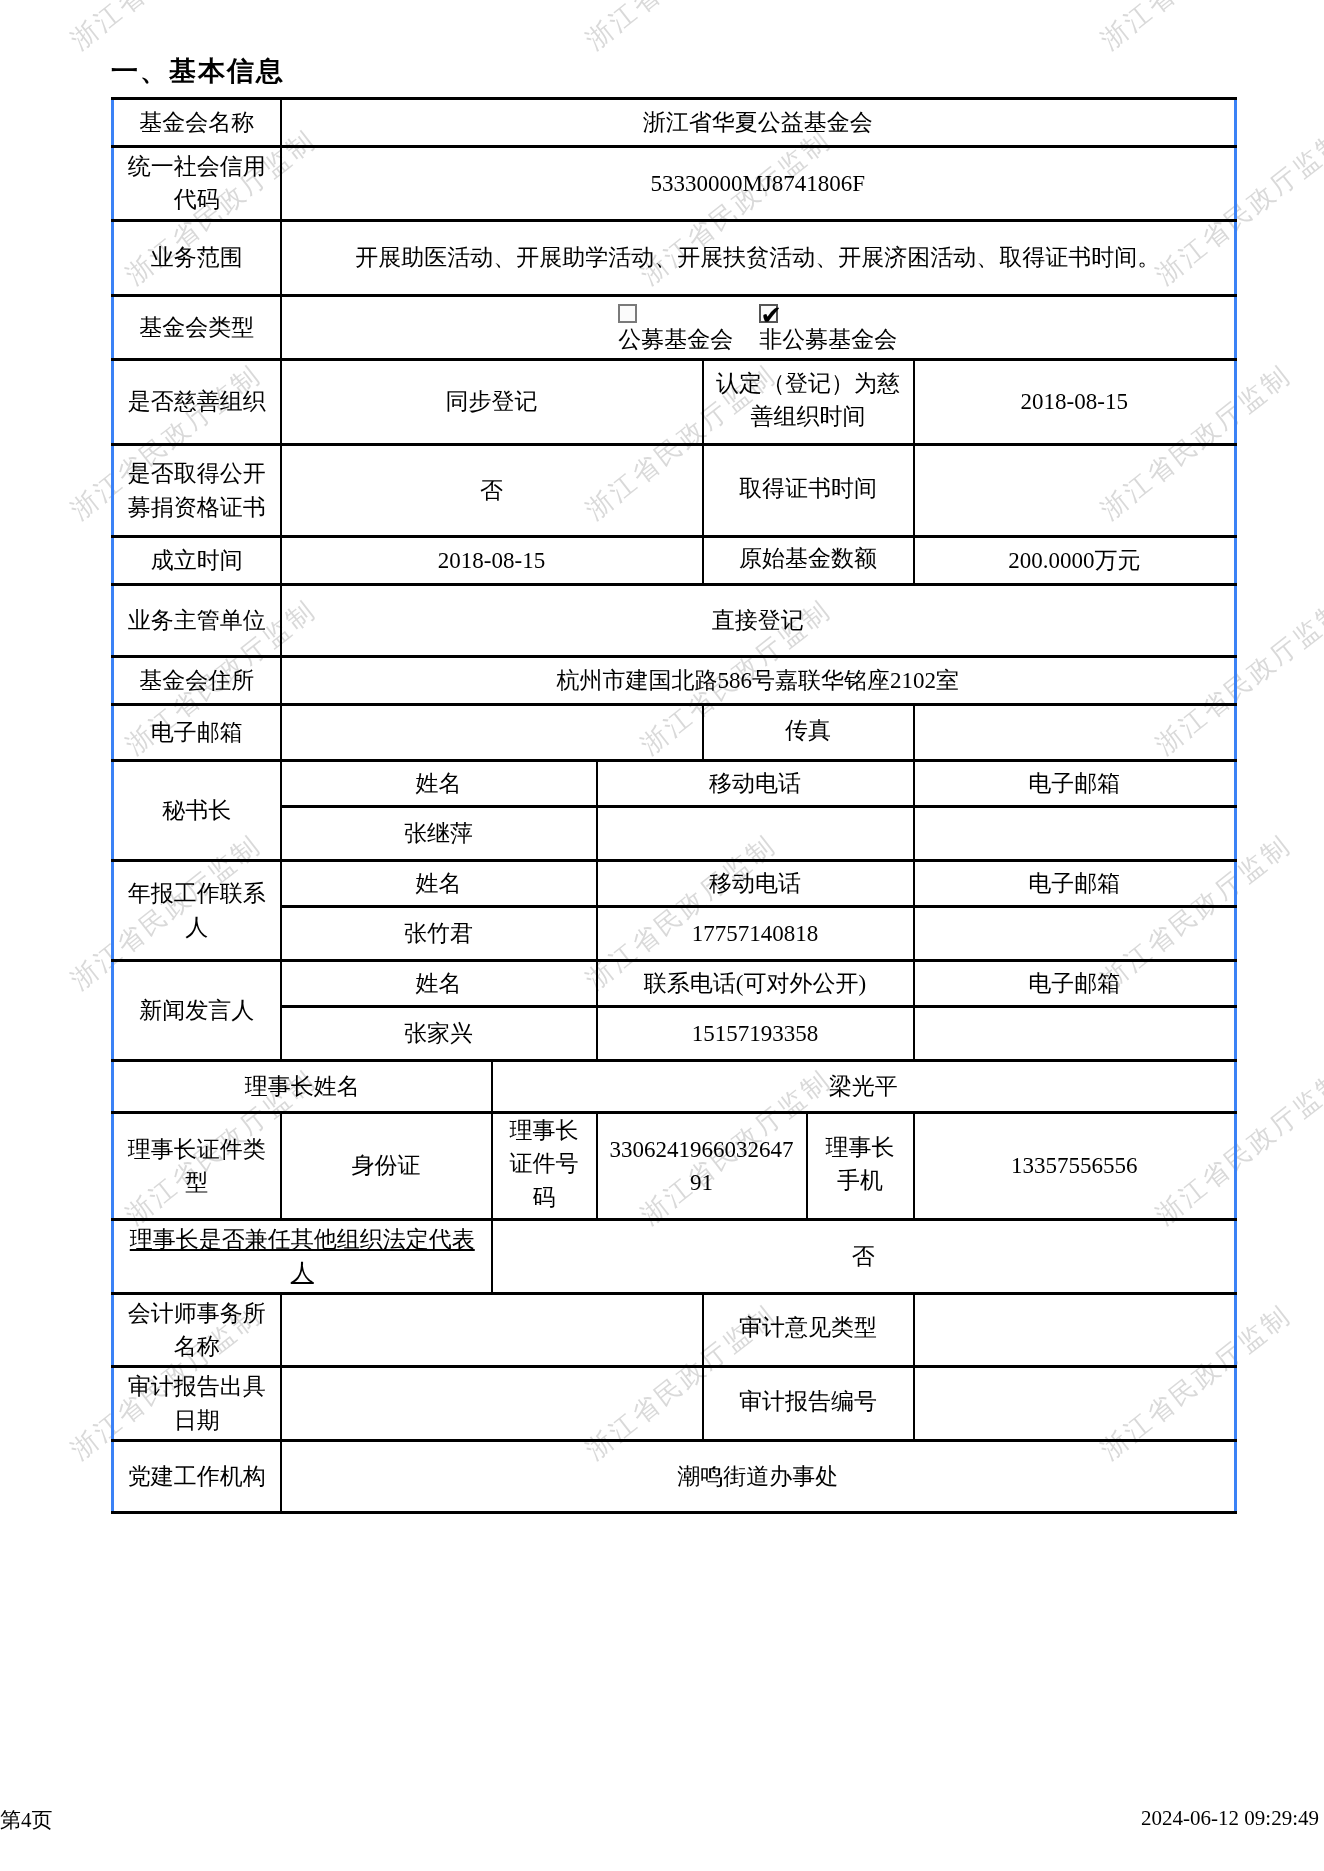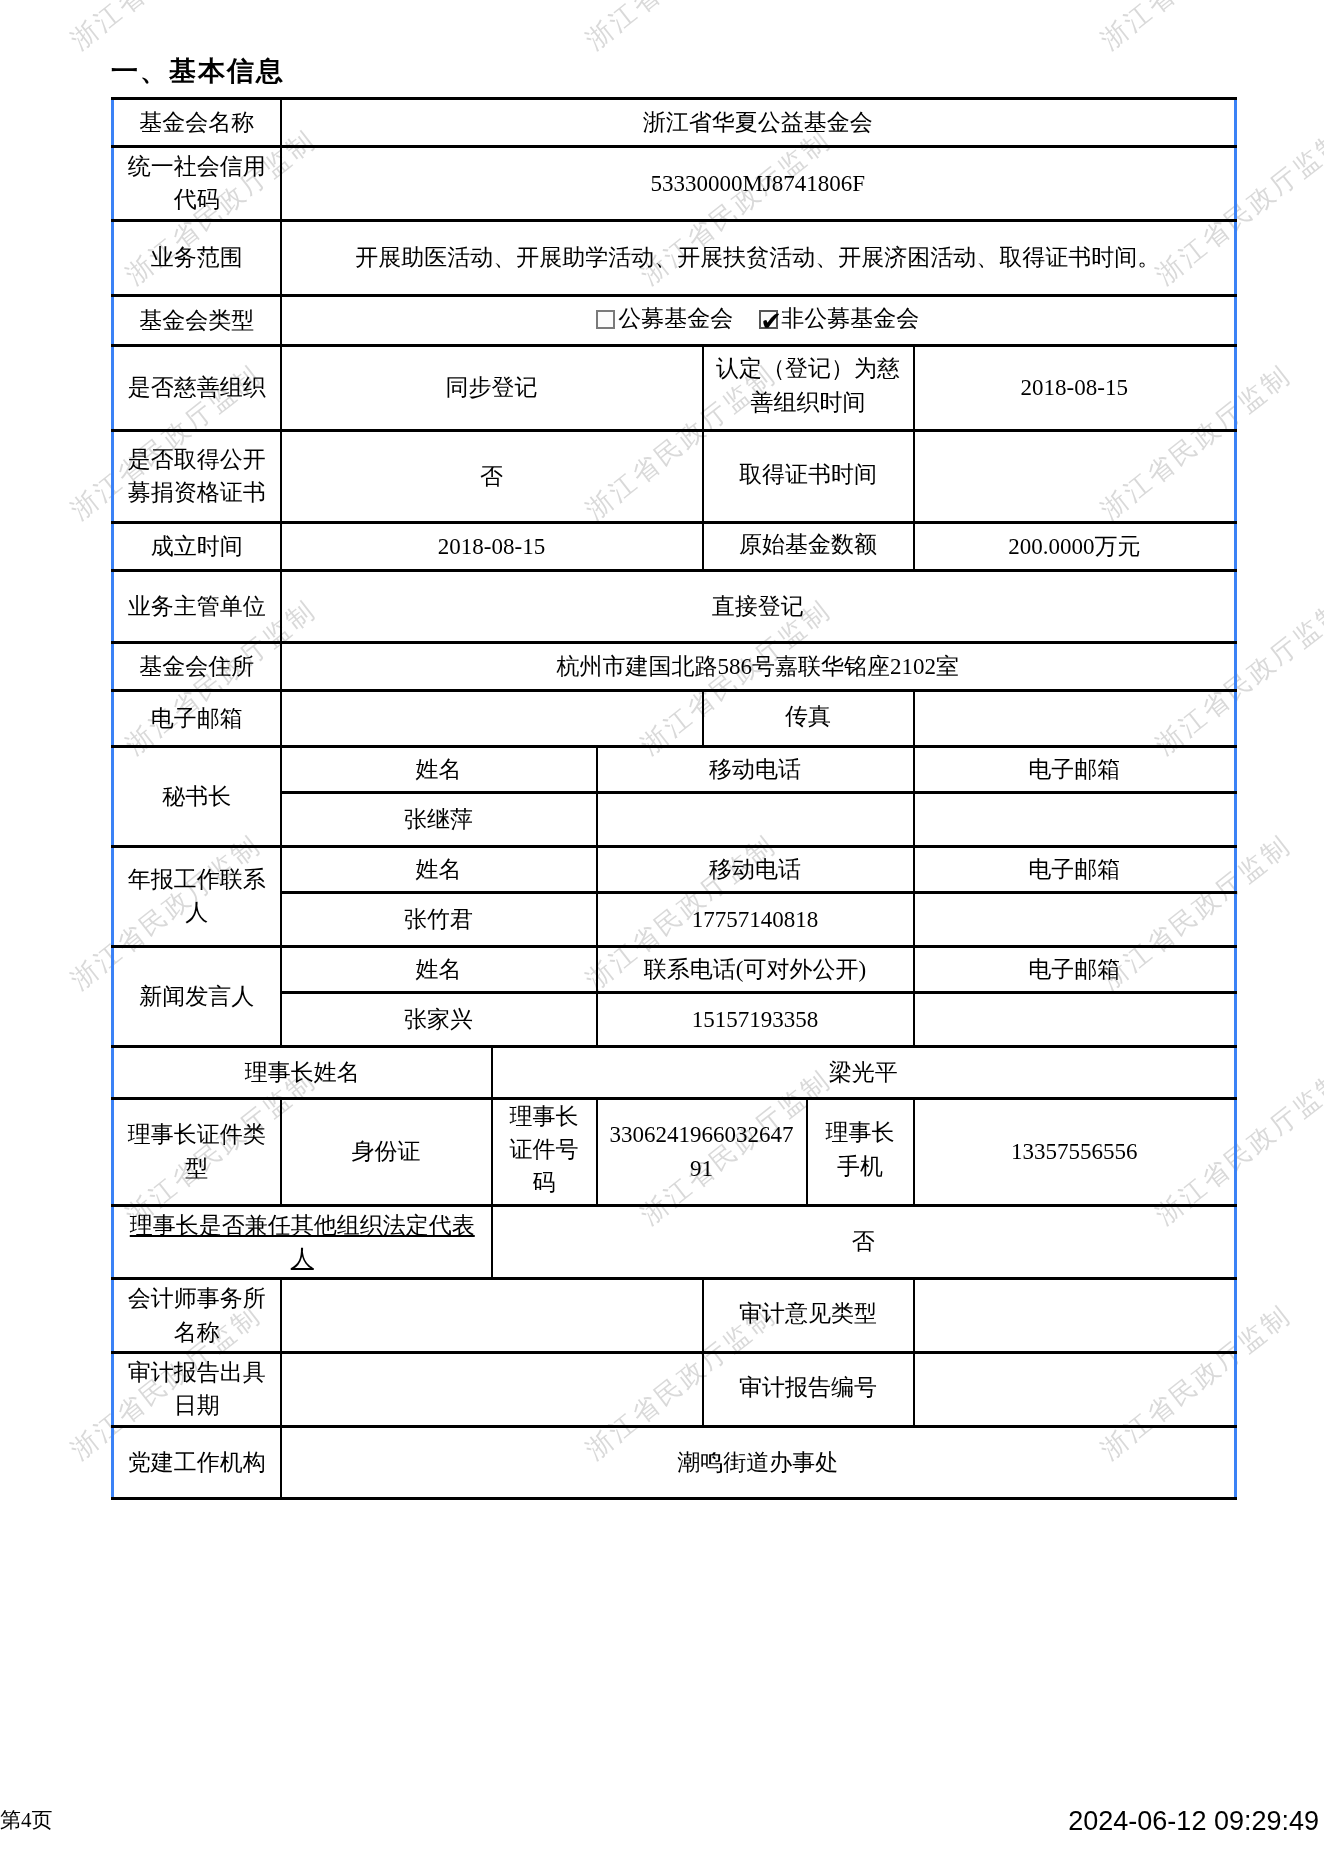--- a/index.html
+++ b/index.html
@@ -45,40 +45,40 @@
     background:transparent;
     overflow:hidden;
   }
   td.lab  { padding:2px 18px; }
   td.lab2 { padding:2px 14px;font-family:Liberation Mono, monospace; }
   td.lab-wide { padding:2px 34px;text-decoration:underline; }
   td.brk { word-break:break-all; padding:2px 25px; }
   td.scope { padding:2px 10px; line-height:1.6; }
   
   .cb-group { display:inline-flex; align-items:center; gap:26px; }
-  .cb-item { display:inline-flex; align-items:center; }
+  .cb-item { display:inline-flex; align-items:flex-start;flex-direction:column; }
   .cb {
     display:inline-block; width:19px; height:19px;
     border:2px solid #7a7a7a; background:#fbfbfb;
     margin-right:3px; position:relative; box-sizing:border-box;
   }
   .cb.checked { border-color:#555; }
   .cb.checked::after {
     content:"✔";
     position:absolute; left:-1px; top:-9px;
     font-size:26px; font-weight:bold; color:#000;
     font-family:"DejaVu Sans",sans-serif;
   }
   .footer-page {
     position:absolute; top:1806px; left:0; width:100%;
     font-size:21px;
   }
   .footer-time {
     position:absolute; top:1806px; right:5px;
-    font-size:27px; font-family:Liberation Sans, sans-serif;
+    font-size:21px; font-family:Liberation Serif, serif;
   }
 </style>
 </head>
 <body>
 
 <div class="wm-layer">
     <span class="wm" style="left: 50px; top: -45px;">浙江省民政厅监制</span>
     <span class="wm" style="left: 565px; top: -45px;">浙江省民政厅监制</span>
     <span class="wm" style="left: 1080px; top: -45px;">浙江省民政厅监制</span>
     <span class="wm" style="left: 105px; top: 190px;">浙江省民政厅监制</span>

